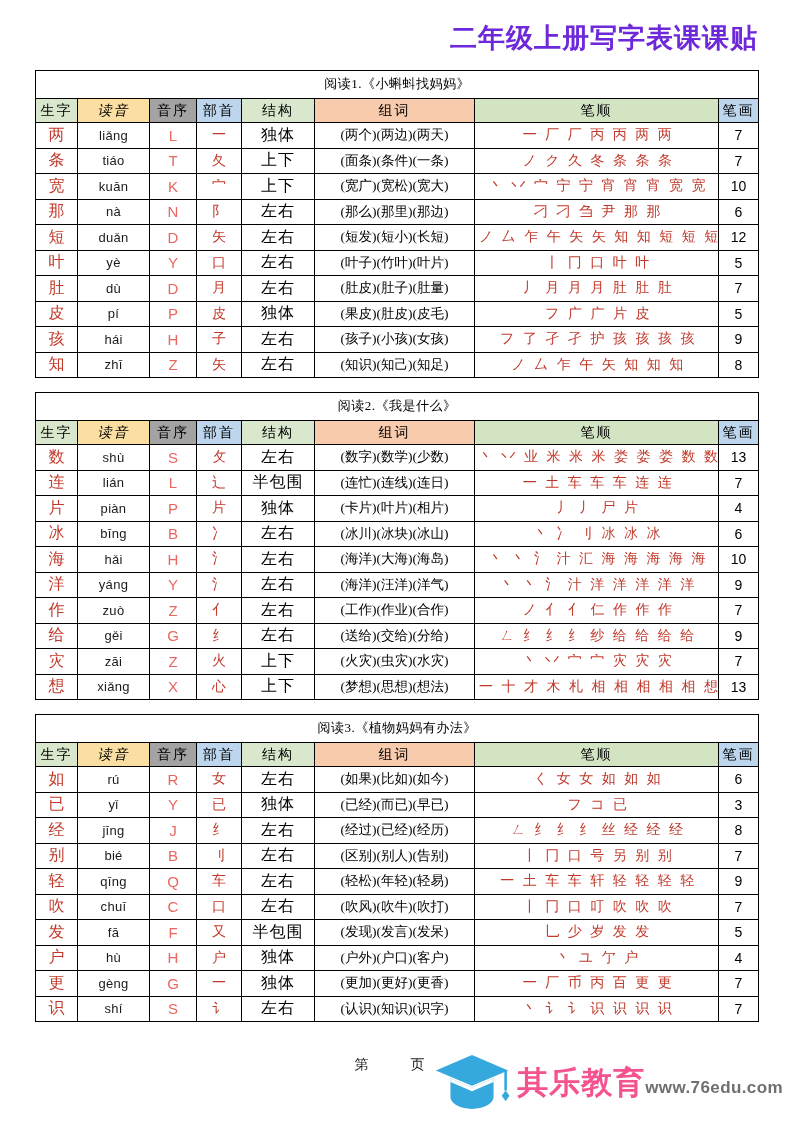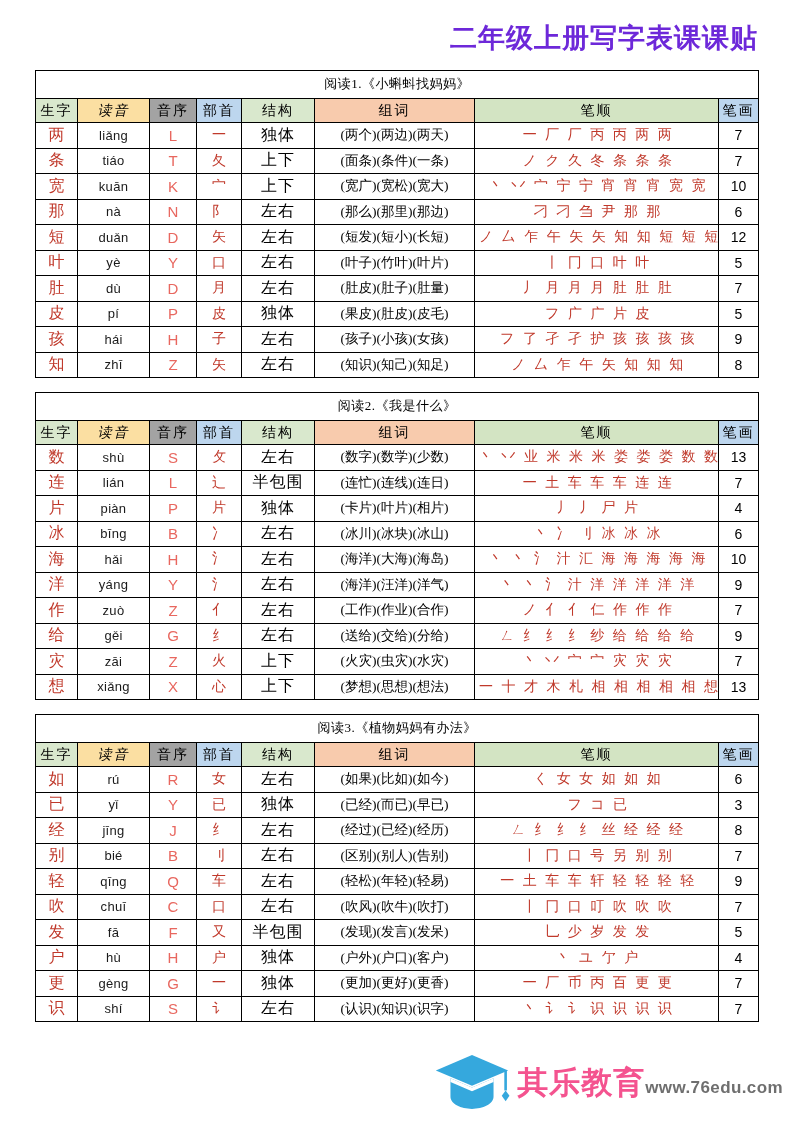--- a/index.html
+++ b/index.html
@@ -550,20 +550,21 @@
             <td class="c-structure">左右</td>
             <td class="c-words">(认识)(知识)(识字)</td>
             <td class="c-strokes">丶 讠 讠 识 识 识 识</td>
             <td class="c-count">7</td>
           </tr>
         </tbody>
       </table>
     </div>
 
   <div class="footer">
+    <div class="page-num">第　页</div>
     <div class="brand">
       <span class="brand-cap">
         <svg viewBox="0 0 100 78" width="78" height="60" aria-hidden="true">
           <path d="M50 4 L97 24 L50 44 L3 24 Z" fill="#35a8dd"></path>
           <path d="M22 34 L22 58 C22 68 36 74 50 74 C64 74 78 68 78 58 L78 34 L50 46 Z" fill="#35a8dd"></path>
           <path d="M22 34 L50 46 L78 34 L78 39 L50 51 L22 39 Z" fill="#ffffff"></path>
           <rect x="92" y="24" width="3.4" height="26" fill="#35a8dd"></rect>
           <path d="M93.7 50 l5 7 l-5 7 l-5 -7 Z" fill="#35a8dd"></path>
         </svg>
       </span>

